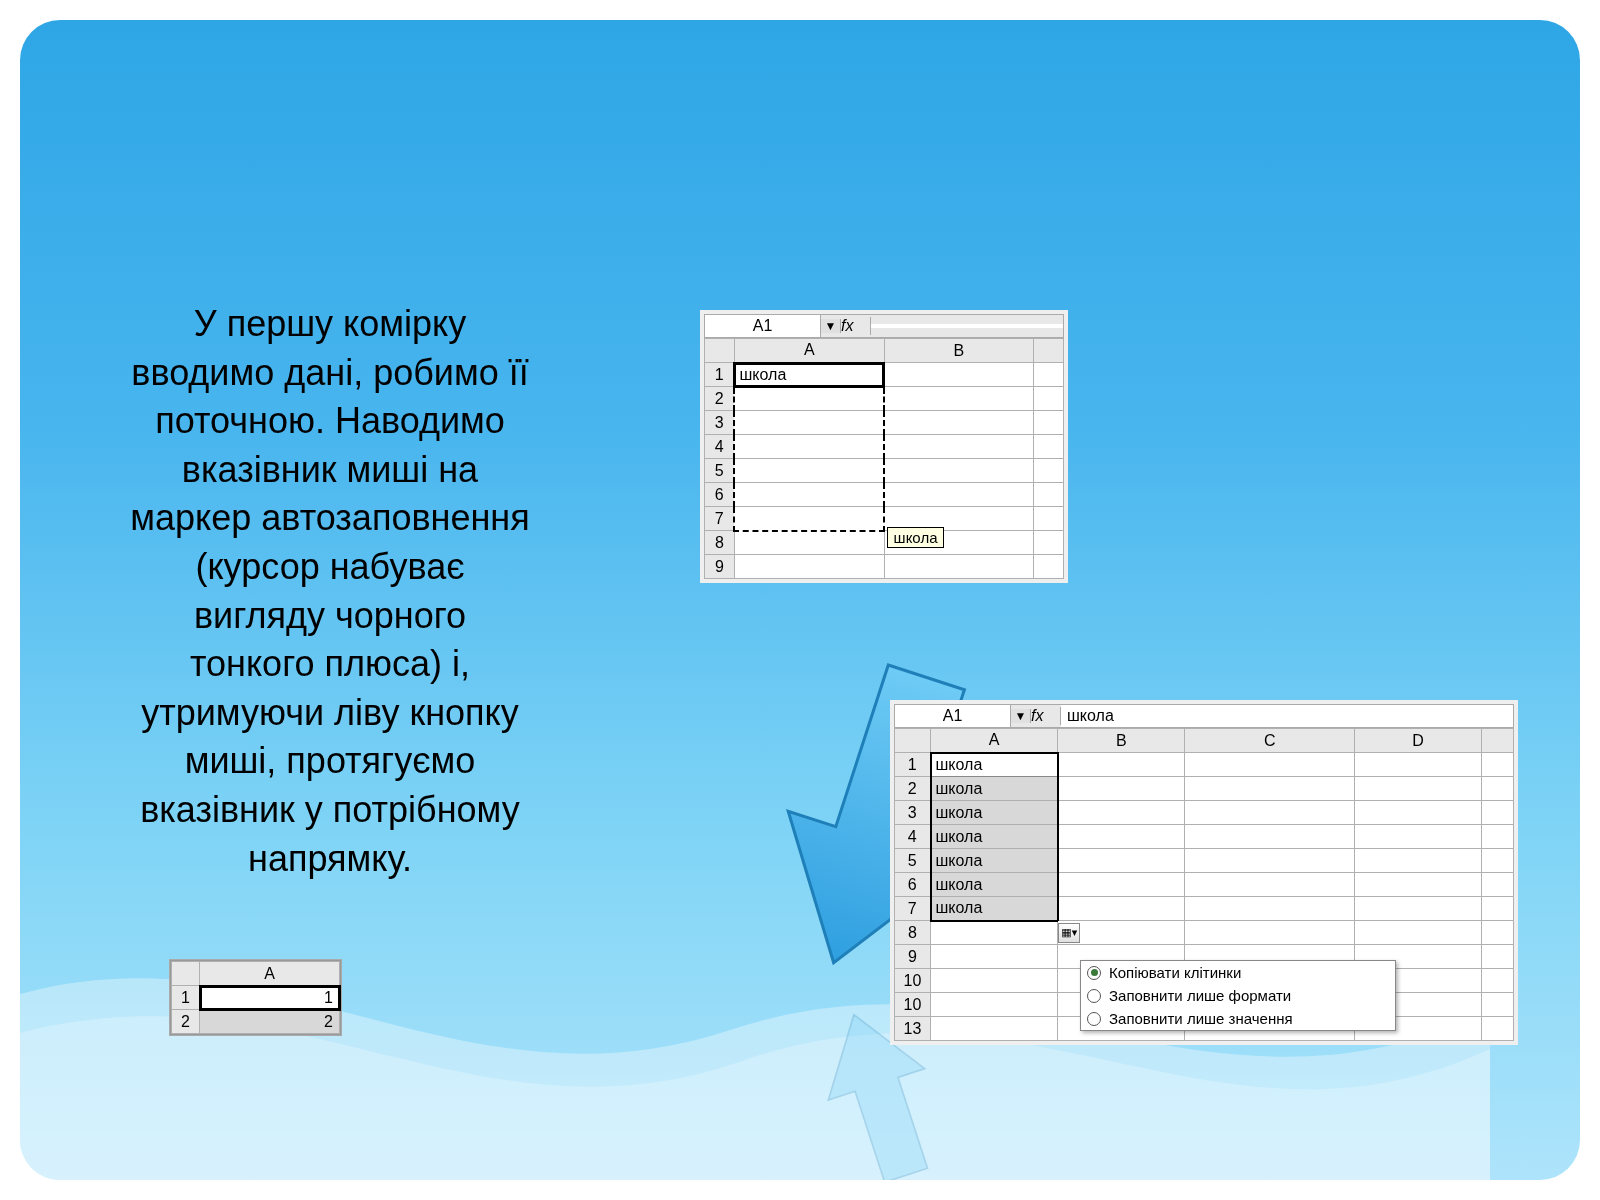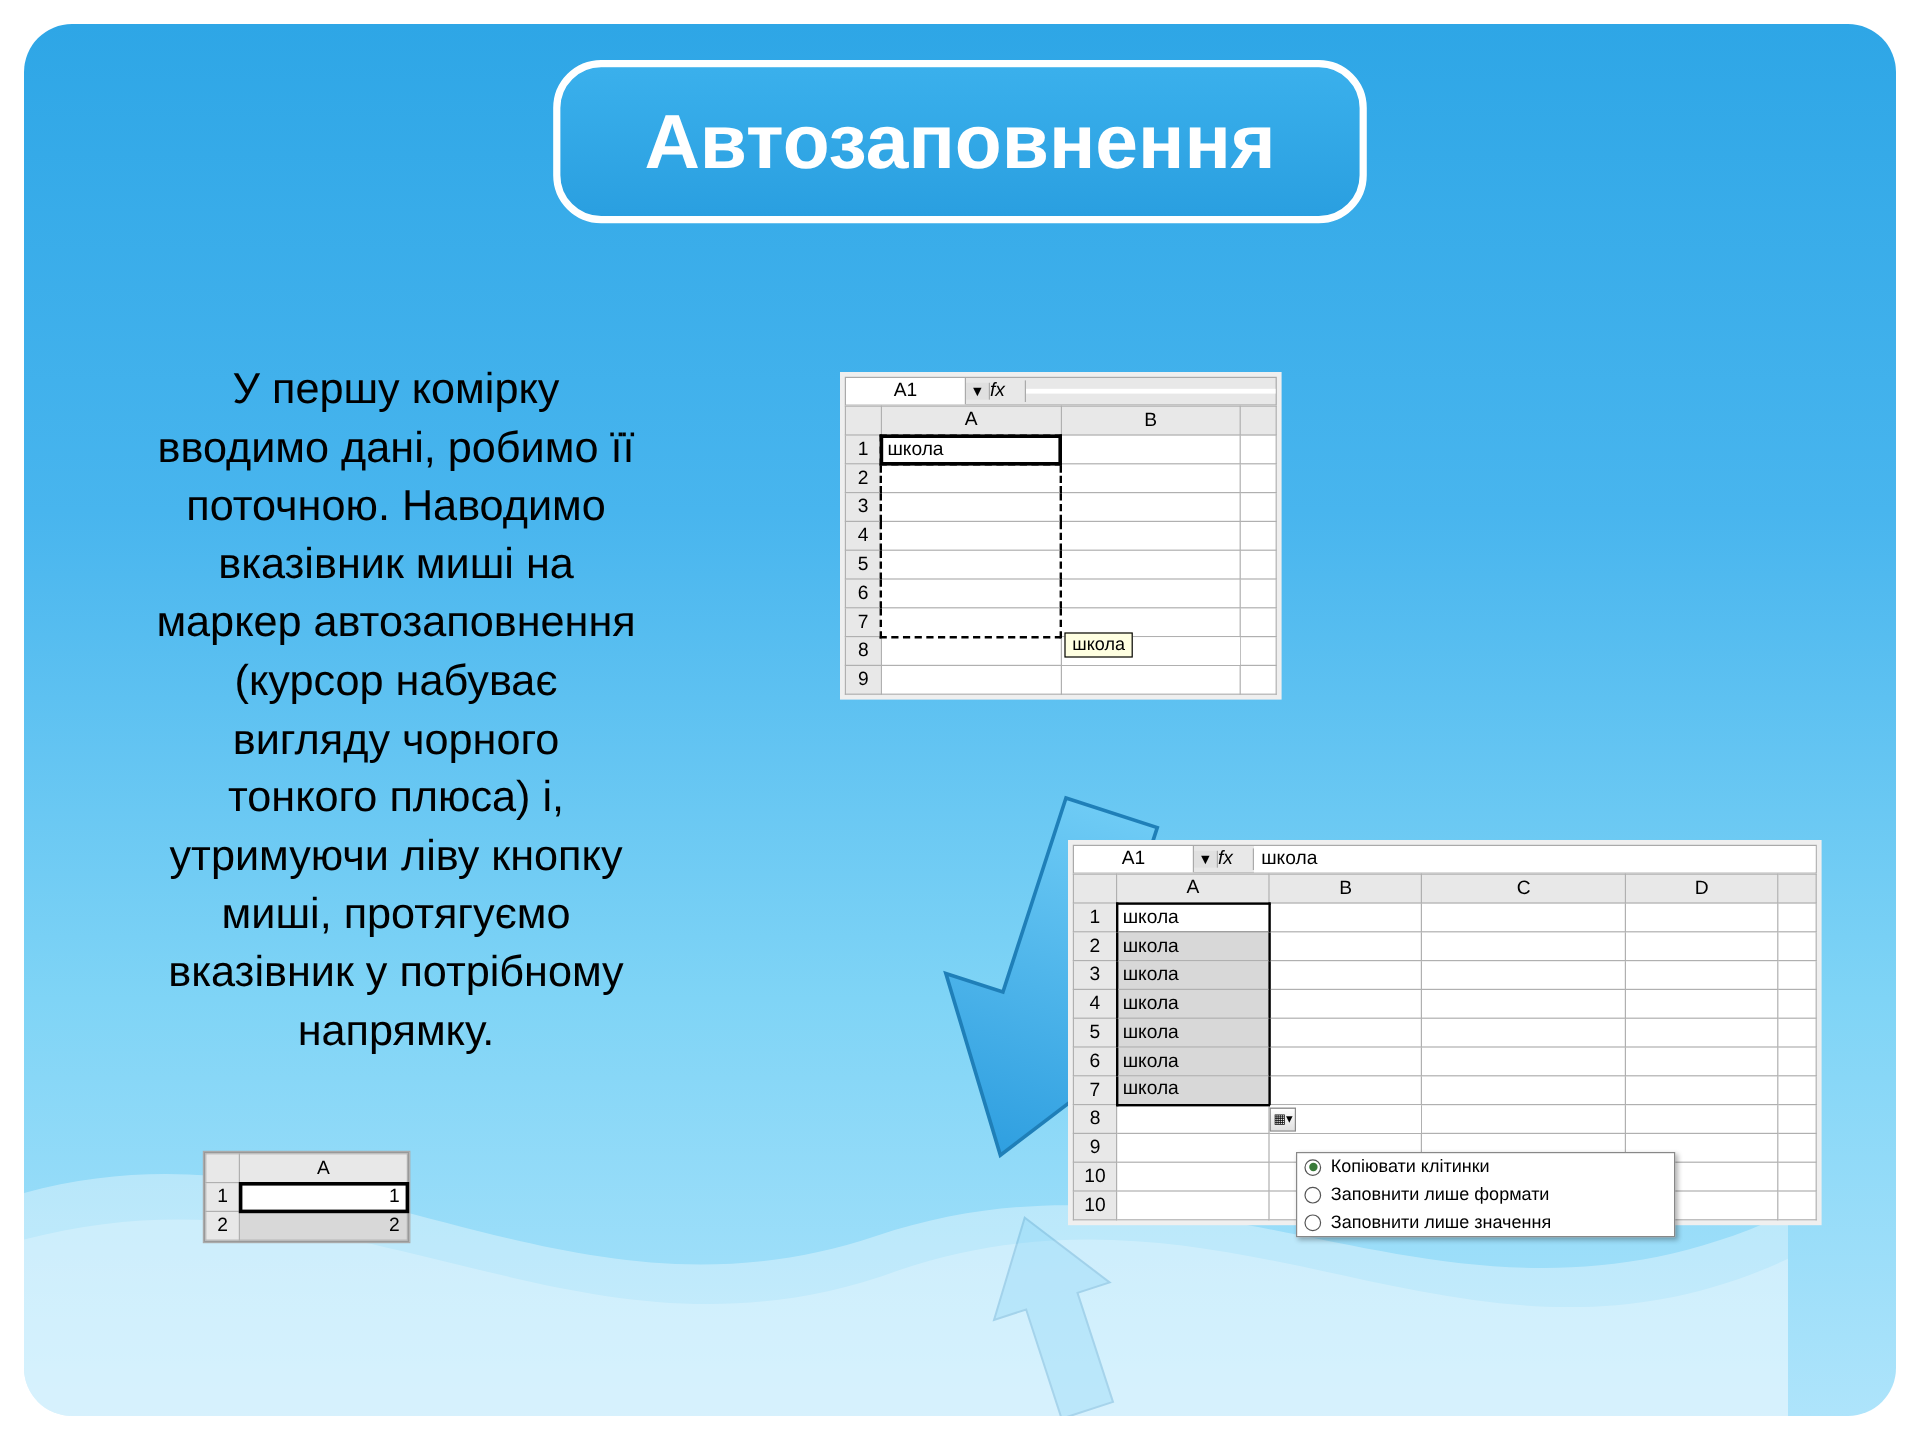--- a/index.html
+++ b/index.html
@@ -101,21 +101,21 @@
   }
   .namebox-row {
     display: flex;
     background: #e8e8e8;
     border: 1px solid #aaa;
     font-family: Tahoma, sans-serif;
     font-size: 16px;
     align-items: center;
   }
   .namebox {
-    width: 100px;
+    width: 116px;
     text-align: center;
     border-right: 1px solid #aaa;
     background: #fff;
     padding: 2px 4px;
   }
   .dropbtn {
     width: 20px;
     text-align: center;
     background: #e0e0e0;
     border-right: 1px solid #aaa;
@@ -213,21 +213,20 @@
 </head>
 <body>
 
 <div class="slide">
 
   <svg class="wave" viewBox="0 0 1600 400" preserveAspectRatio="none">
     <path d="M0,180 C300,60 500,300 800,200 C1100,100 1300,320 1600,180 L1600,400 L0,400 Z" fill="rgba(255,255,255,0.35)"></path>
     <path d="M0,220 C320,100 520,340 820,230 C1120,130 1320,350 1600,220 L1600,400 L0,400 Z" fill="rgba(255,255,255,0.25)"></path>
   </svg>
 
-  <div class="title-box">Автозаповнення</div>
 
   <div class="body-text">У першу комірку вводимо дані, робимо її поточною. Наводимо вказівник миші на маркер автозаповнення (курсор набуває вигляду чорного тонкого плюса) і, утримуючи ліву кнопку миші, протягуємо вказівник у потрібному напрямку.</div>
 
   <div class="excel-small">
     <table class="grid">
       <tbody>
           <tr>
         <th style="width:28px;"></th>
         <th style="width:140px;">A</th>
       </tr>
@@ -435,20 +434,28 @@
             <td></td>
           </tr>
       <tr>
             <td class="rowhdr">10</td>
             <td></td>
             <td></td>
             <td></td>
             <td></td>
             <td></td>
           </tr>
+      <tr>
+            <td class="rowhdr">13</td>
+            <td></td>
+            <td></td>
+            <td></td>
+            <td></td>
+            <td></td>
+          </tr>
     </tbody>
       </table>
 
     <div class="menu" style="top:260px;left:190px;position:absolute;width:316px;">
       <div class="menu-row">
         <span class="radio filled"></span>
         <span>Копіювати клітинки</span>
       </div>
       <div class="menu-row">
         <span class="radio"></span>

